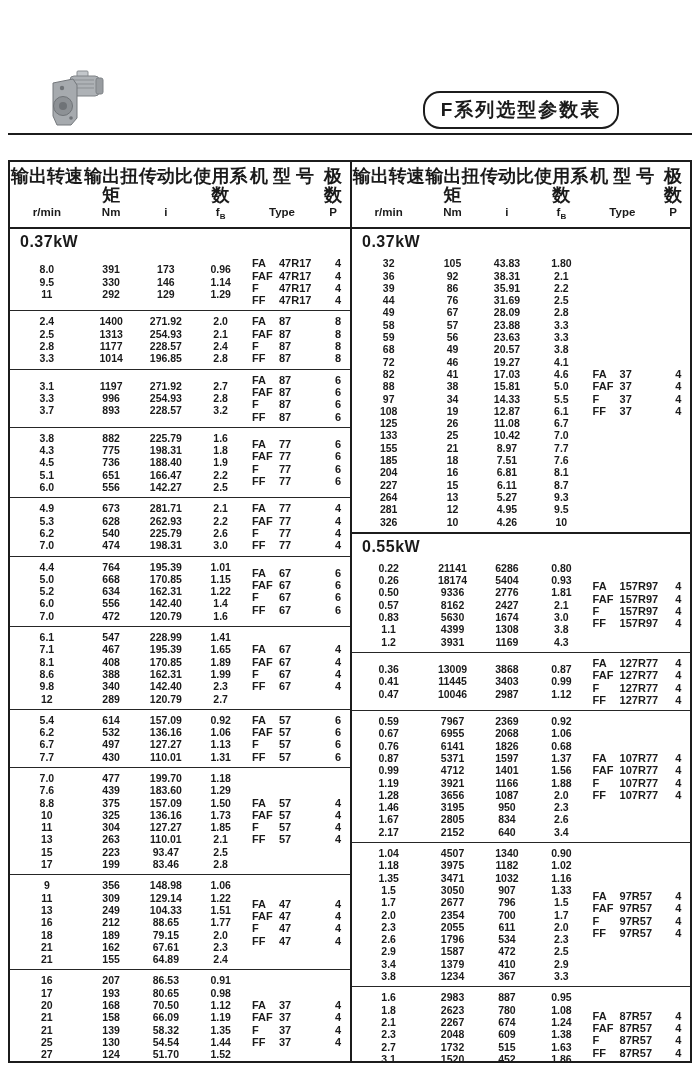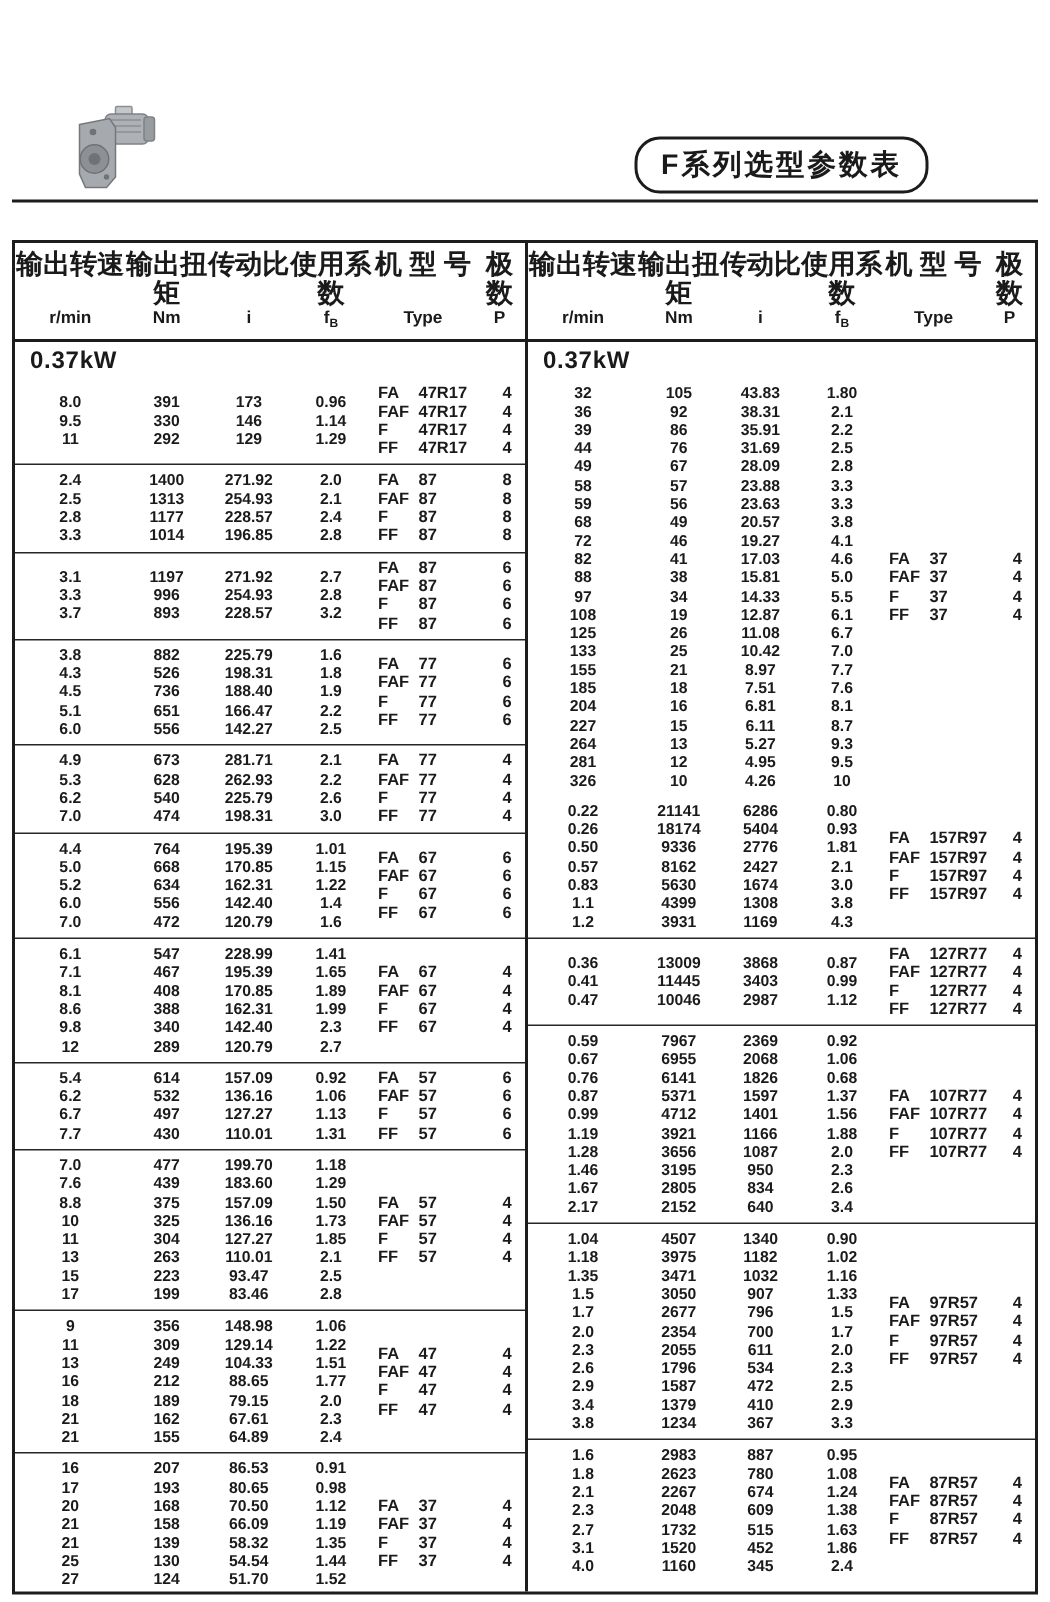--- a/index.html
+++ b/index.html
@@ -233,21 +233,21 @@
         <div class="group sep">
           <div class="g-nums">
             <div class="n-row">
               <span class="n-c nc1">3.8</span>
               <span class="n-c nc2">882</span>
               <span class="n-c nc3">225.79</span>
               <span class="n-c nc4">1.6</span>
             </div>
             <div class="n-row">
               <span class="n-c nc1">4.3</span>
-              <span class="n-c nc2">526</span>
+              <span class="n-c nc2">775</span>
               <span class="n-c nc3">198.31</span>
               <span class="n-c nc4">1.8</span>
             </div>
             <div class="n-row">
               <span class="n-c nc1">4.5</span>
               <span class="n-c nc2">736</span>
               <span class="n-c nc3">188.40</span>
               <span class="n-c nc4">1.9</span>
             </div>
             <div class="n-row">
@@ -895,20 +895,21 @@
               <span class="t-model">37</span>
               <span class="t-pole">4</span>
             </div>
             <div class="t-row">
               <span class="t-pre">FF</span>
               <span class="t-model">37</span>
               <span class="t-pole">4</span>
             </div>
           </div>
         </div>
+        <div class="power-label thick">0.55kW</div>
         <div class="group">
           <div class="g-nums">
             <div class="n-row">
               <span class="n-c nc1">0.22</span>
               <span class="n-c nc2">21141</span>
               <span class="n-c nc3">6286</span>
               <span class="n-c nc4">0.80</span>
             </div>
             <div class="n-row">
               <span class="n-c nc1">0.26</span>

